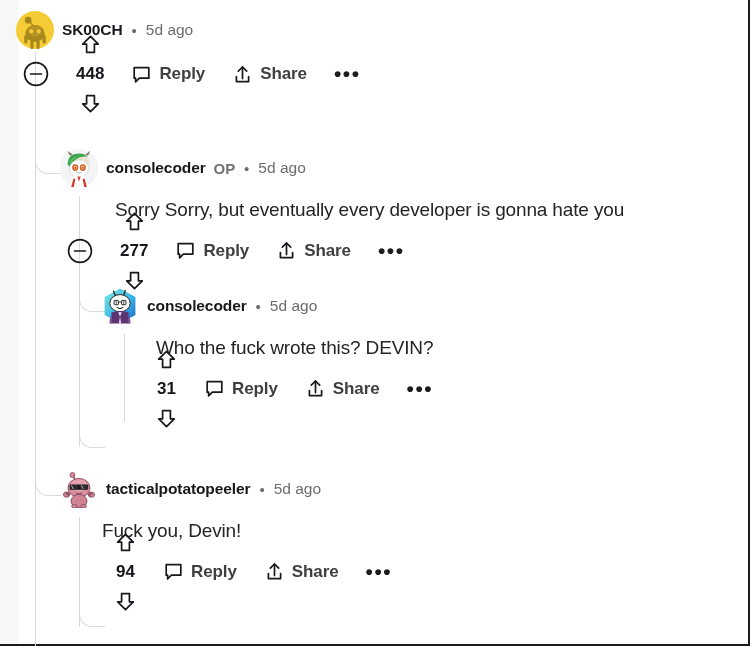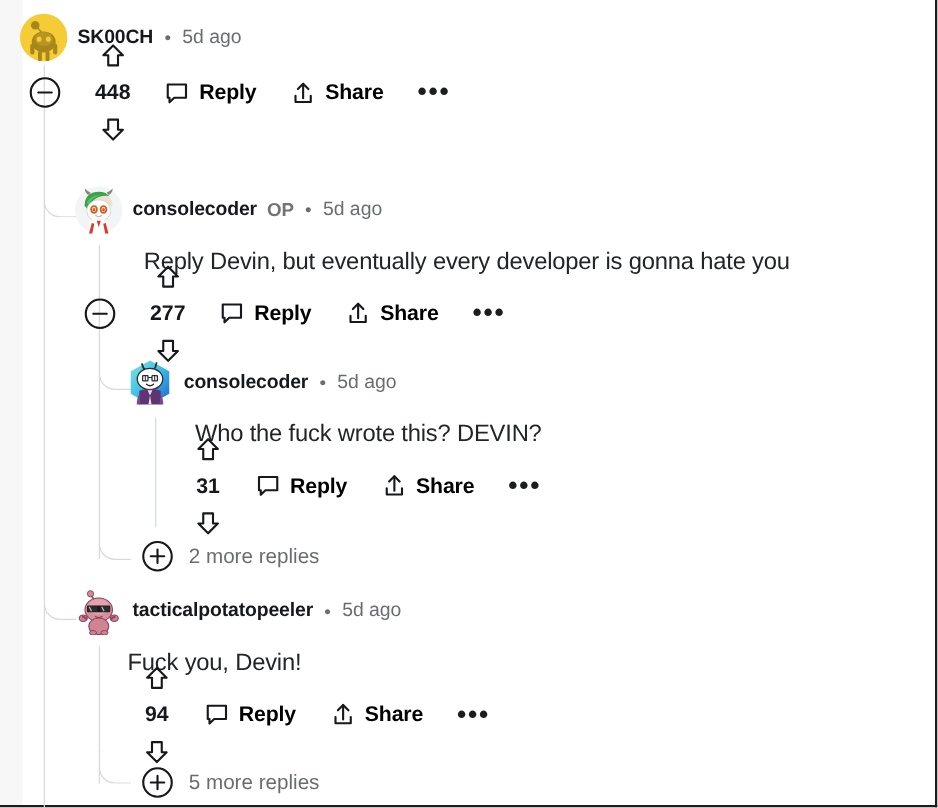--- a/index.html
+++ b/index.html
@@ -92,21 +92,21 @@
   
   .actions {
     display: flex;
     align-items: center;
     height: 34px;
   }
   .act {
     display: flex;
     align-items: center;
     gap: 7px;
-    color: #000000;
+    color: #404040;
     font-size: 17px;
     font-weight: bold;
     letter-spacing: -0.1px;
   }
   .votes { display: flex; align-items: center; gap: 9px; flex-direction: column; }
   .votecount { font-size: 17px; font-weight: bold; color: #16181c; }
   .gap-lg { width: 27px; }
   .icon { display: block; }
   .dots {
     font-size: 21px;
@@ -243,21 +243,21 @@
           <path d="M13.4 29.4 l-2.2 8.6 h2.6 l1.6 -8 z" fill="#d93a2b"></path>
           <path d="M24.6 29.4 l2.2 8.6 h-2.6 l-1.6 -8 z" fill="#d93a2b"></path>
         </svg>
       </div>
       <span class="uname">consolecoder</span>
       <span class="op-badge">OP</span>
       <span class="meta-dot">•</span>
       <span class="timestamp">5d ago</span>
     </div>
 
-    <div class="cmt-body" style="margin-left:55px; margin-top:13px;">Reply Devin, but eventually every developer is gonna hate you</div>
+    <div class="cmt-body" style="margin-left:55px; margin-top:13px;">Sorry Sorry, but eventually every developer is gonna hate you</div>
 
     <div class="actions" style="margin-left:7px; margin-top:11px;">
       <span title="collapse">
         <svg class="icon" width="26" height="26" viewBox="0 0 26 26">
           <circle cx="13" cy="13" r="11.4" fill="none" stroke="#16181c" stroke-width="1.7"></circle>
           <line x1="7.6" y1="13" x2="18.4" y2="13" stroke="#16181c" stroke-width="1.7" stroke-linecap="round"></line>
         </svg>
       </span>
       <span class="gap-lg"></span>
       <span class="votes">
@@ -357,30 +357,20 @@
           <path d="M6.3 7.2 L10.5 3.0 L14.7 7.2" stroke="#16181c" stroke-width="1.7" stroke-linecap="round" stroke-linejoin="round" fill="none"></path>
           <path d="M4.4 12.6 V17.6 H16.6 V12.6" stroke="#16181c" stroke-width="1.7" stroke-linecap="round" stroke-linejoin="round" fill="none"></path>
         </svg>
         <span>Share</span>
       </span>
       <span class="gap-lg"></span>
       <span class="dots">•••</span>
     </div>
   </div>
 
-  <div class="more-replies" style="left:113px; top:432px;">
-    <span>
-      <svg class="icon" width="26" height="26" viewBox="0 0 26 26">
-        <circle cx="13" cy="13" r="11.4" fill="none" stroke="#16181c" stroke-width="1.7"></circle>
-        <line x1="7.6" y1="13" x2="18.4" y2="13" stroke="#16181c" stroke-width="1.7" stroke-linecap="round"></line>
-        <line x1="13" y1="7.6" x2="13" y2="18.4" stroke="#16181c" stroke-width="1.7" stroke-linecap="round"></line>
-      </svg>
-    </span>
-    <span class="label">2 more replies</span>
-  </div>
 
   <div class="comment" style="left:60px; top:473px; width:660px;">
     <div class="cmt-header">
       <div class="avatar">
         <svg viewBox="0 0 38 38" xmlns="http://www.w3.org/2000/svg">
           <circle cx="12.4" cy="5.0" r="2.5" fill="#d48a9a" stroke="#8e4a5c" stroke-width="0.8"></circle>
           <path d="M13.2 6.8 q2.6 3 3.4 6" stroke="#8e4a5c" stroke-width="1.5" fill="none"></path>
           <ellipse cx="19" cy="17.8" rx="11" ry="9.4" fill="#d88e9c" stroke="#89465a" stroke-width="0.9"></ellipse>
           <ellipse cx="19" cy="15.4" rx="8.6" ry="6.2" fill="#e3a2ad"></ellipse>
           <rect x="9.6" y="14.4" width="18.6" height="5.4" rx="1" fill="#1a1a1a"></rect>
@@ -433,24 +423,14 @@
           <path d="M6.3 7.2 L10.5 3.0 L14.7 7.2" stroke="#16181c" stroke-width="1.7" stroke-linecap="round" stroke-linejoin="round" fill="none"></path>
           <path d="M4.4 12.6 V17.6 H16.6 V12.6" stroke="#16181c" stroke-width="1.7" stroke-linecap="round" stroke-linejoin="round" fill="none"></path>
         </svg>
         <span>Share</span>
       </span>
       <span class="gap-lg"></span>
       <span class="dots">•••</span>
     </div>
   </div>
 
-  <div class="more-replies" style="left:113px; top:613px;">
-    <span>
-      <svg class="icon" width="26" height="26" viewBox="0 0 26 26">
-        <circle cx="13" cy="13" r="11.4" fill="none" stroke="#16181c" stroke-width="1.7"></circle>
-        <line x1="7.6" y1="13" x2="18.4" y2="13" stroke="#16181c" stroke-width="1.7" stroke-linecap="round"></line>
-        <line x1="13" y1="7.6" x2="13" y2="18.4" stroke="#16181c" stroke-width="1.7" stroke-linecap="round"></line>
-      </svg>
-    </span>
-    <span class="label">5 more replies</span>
-  </div>
 
 </div>
 
 </body></html>

